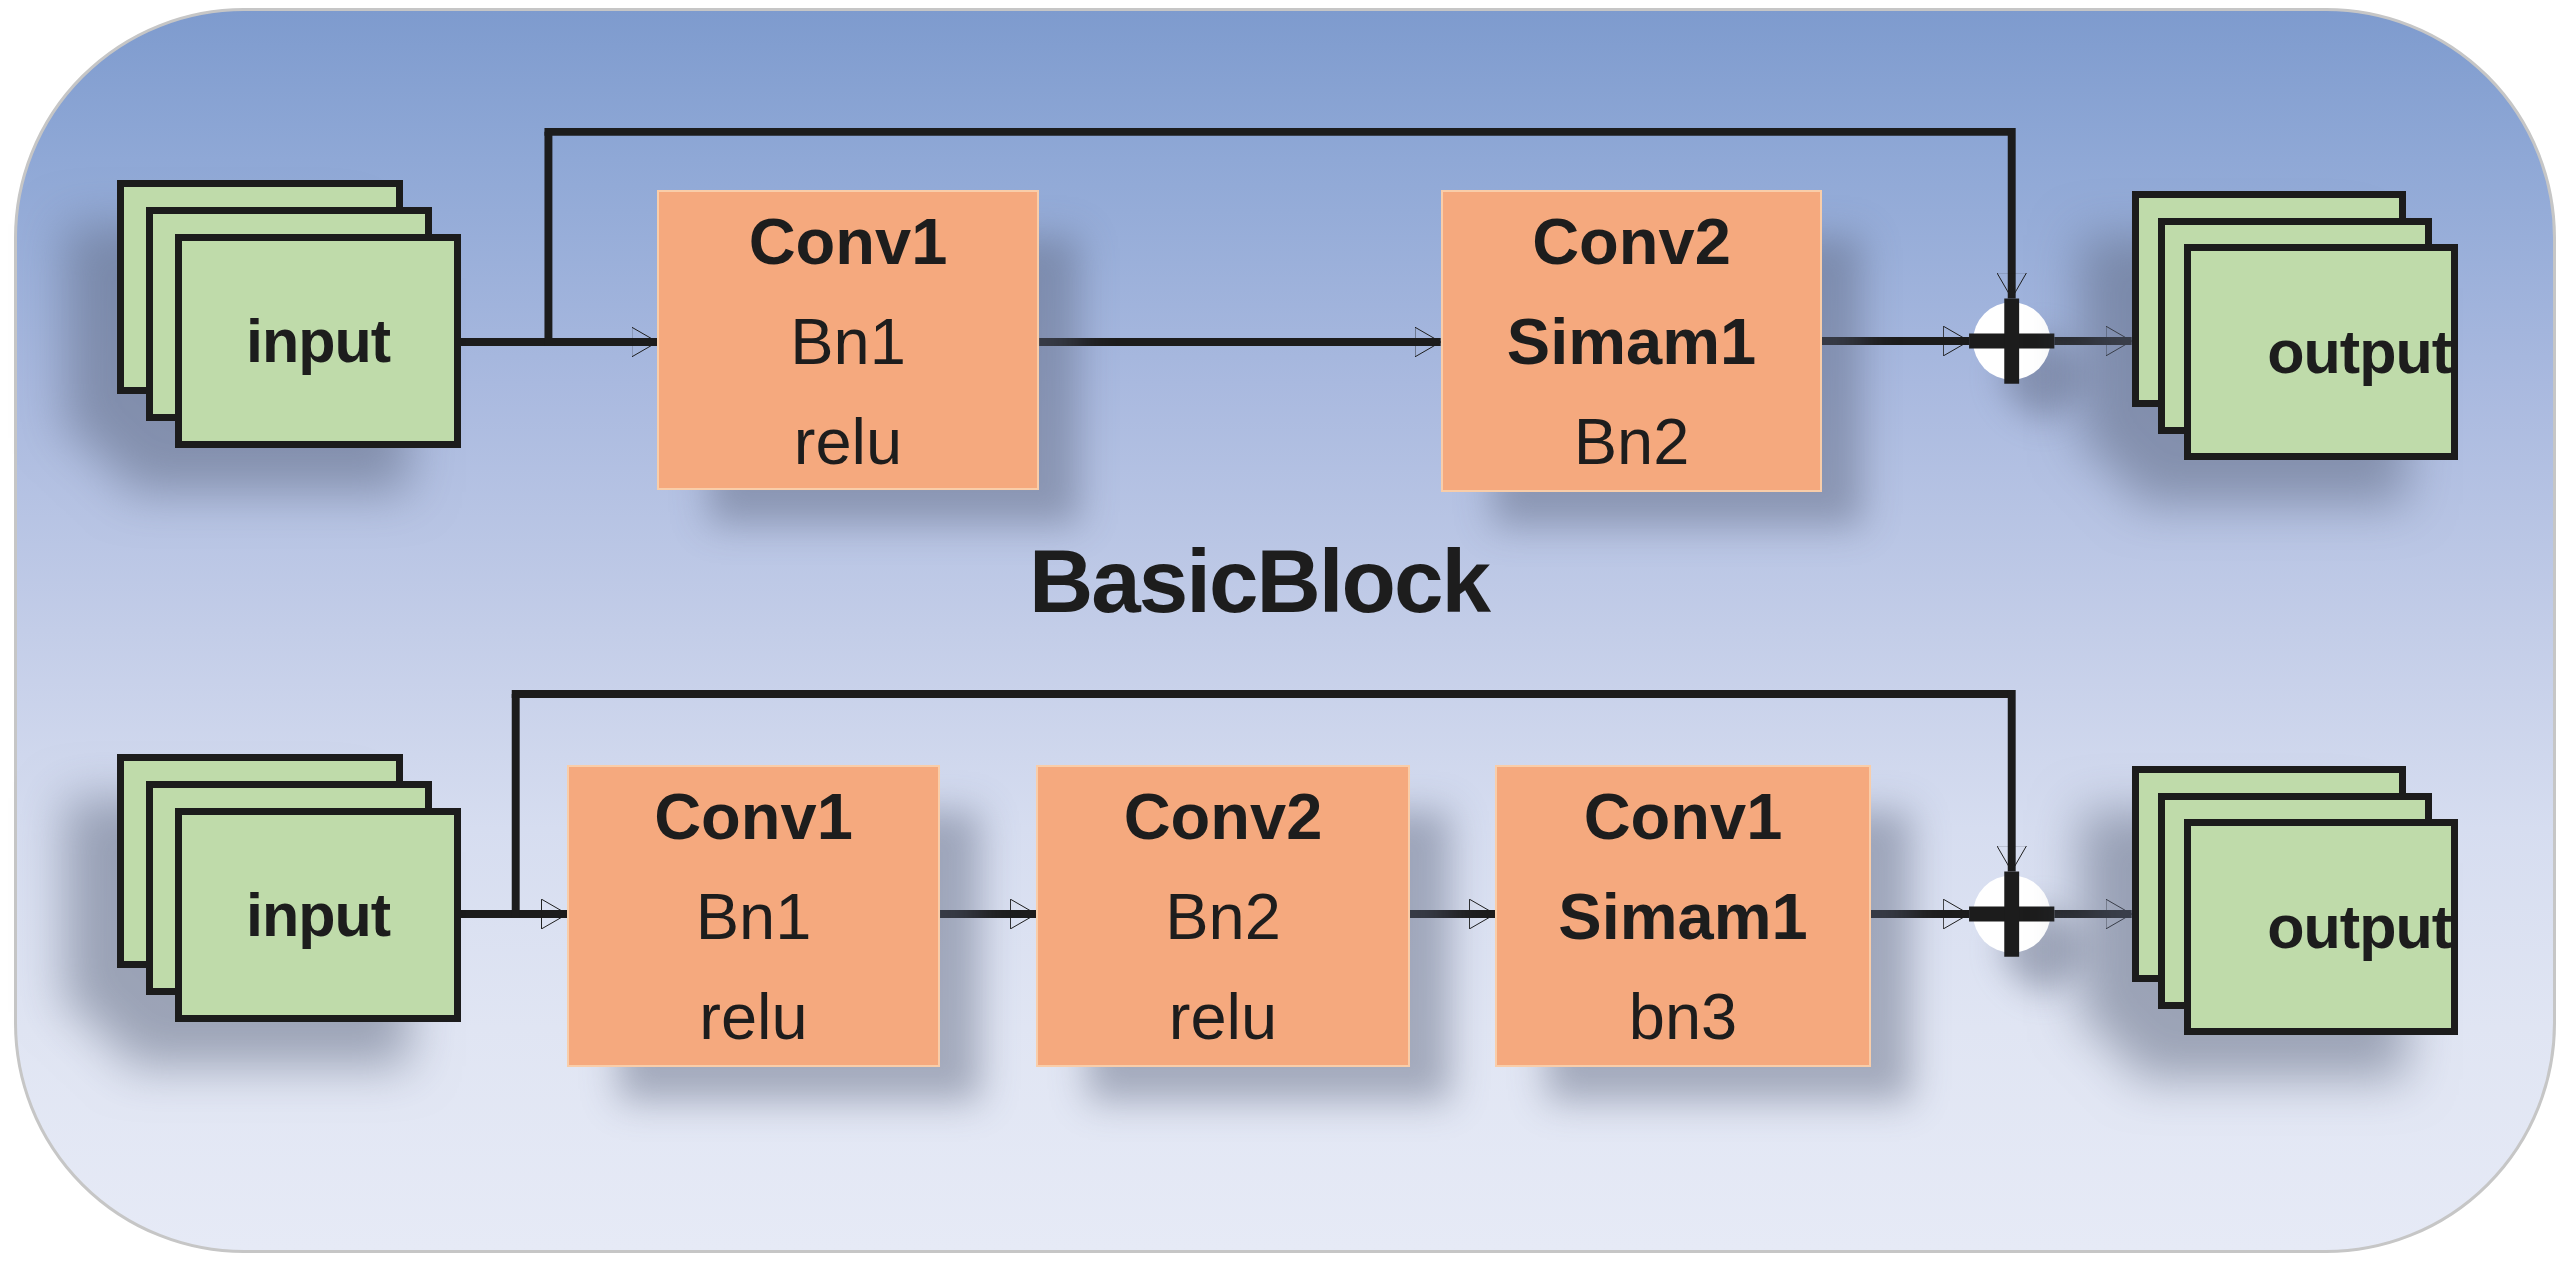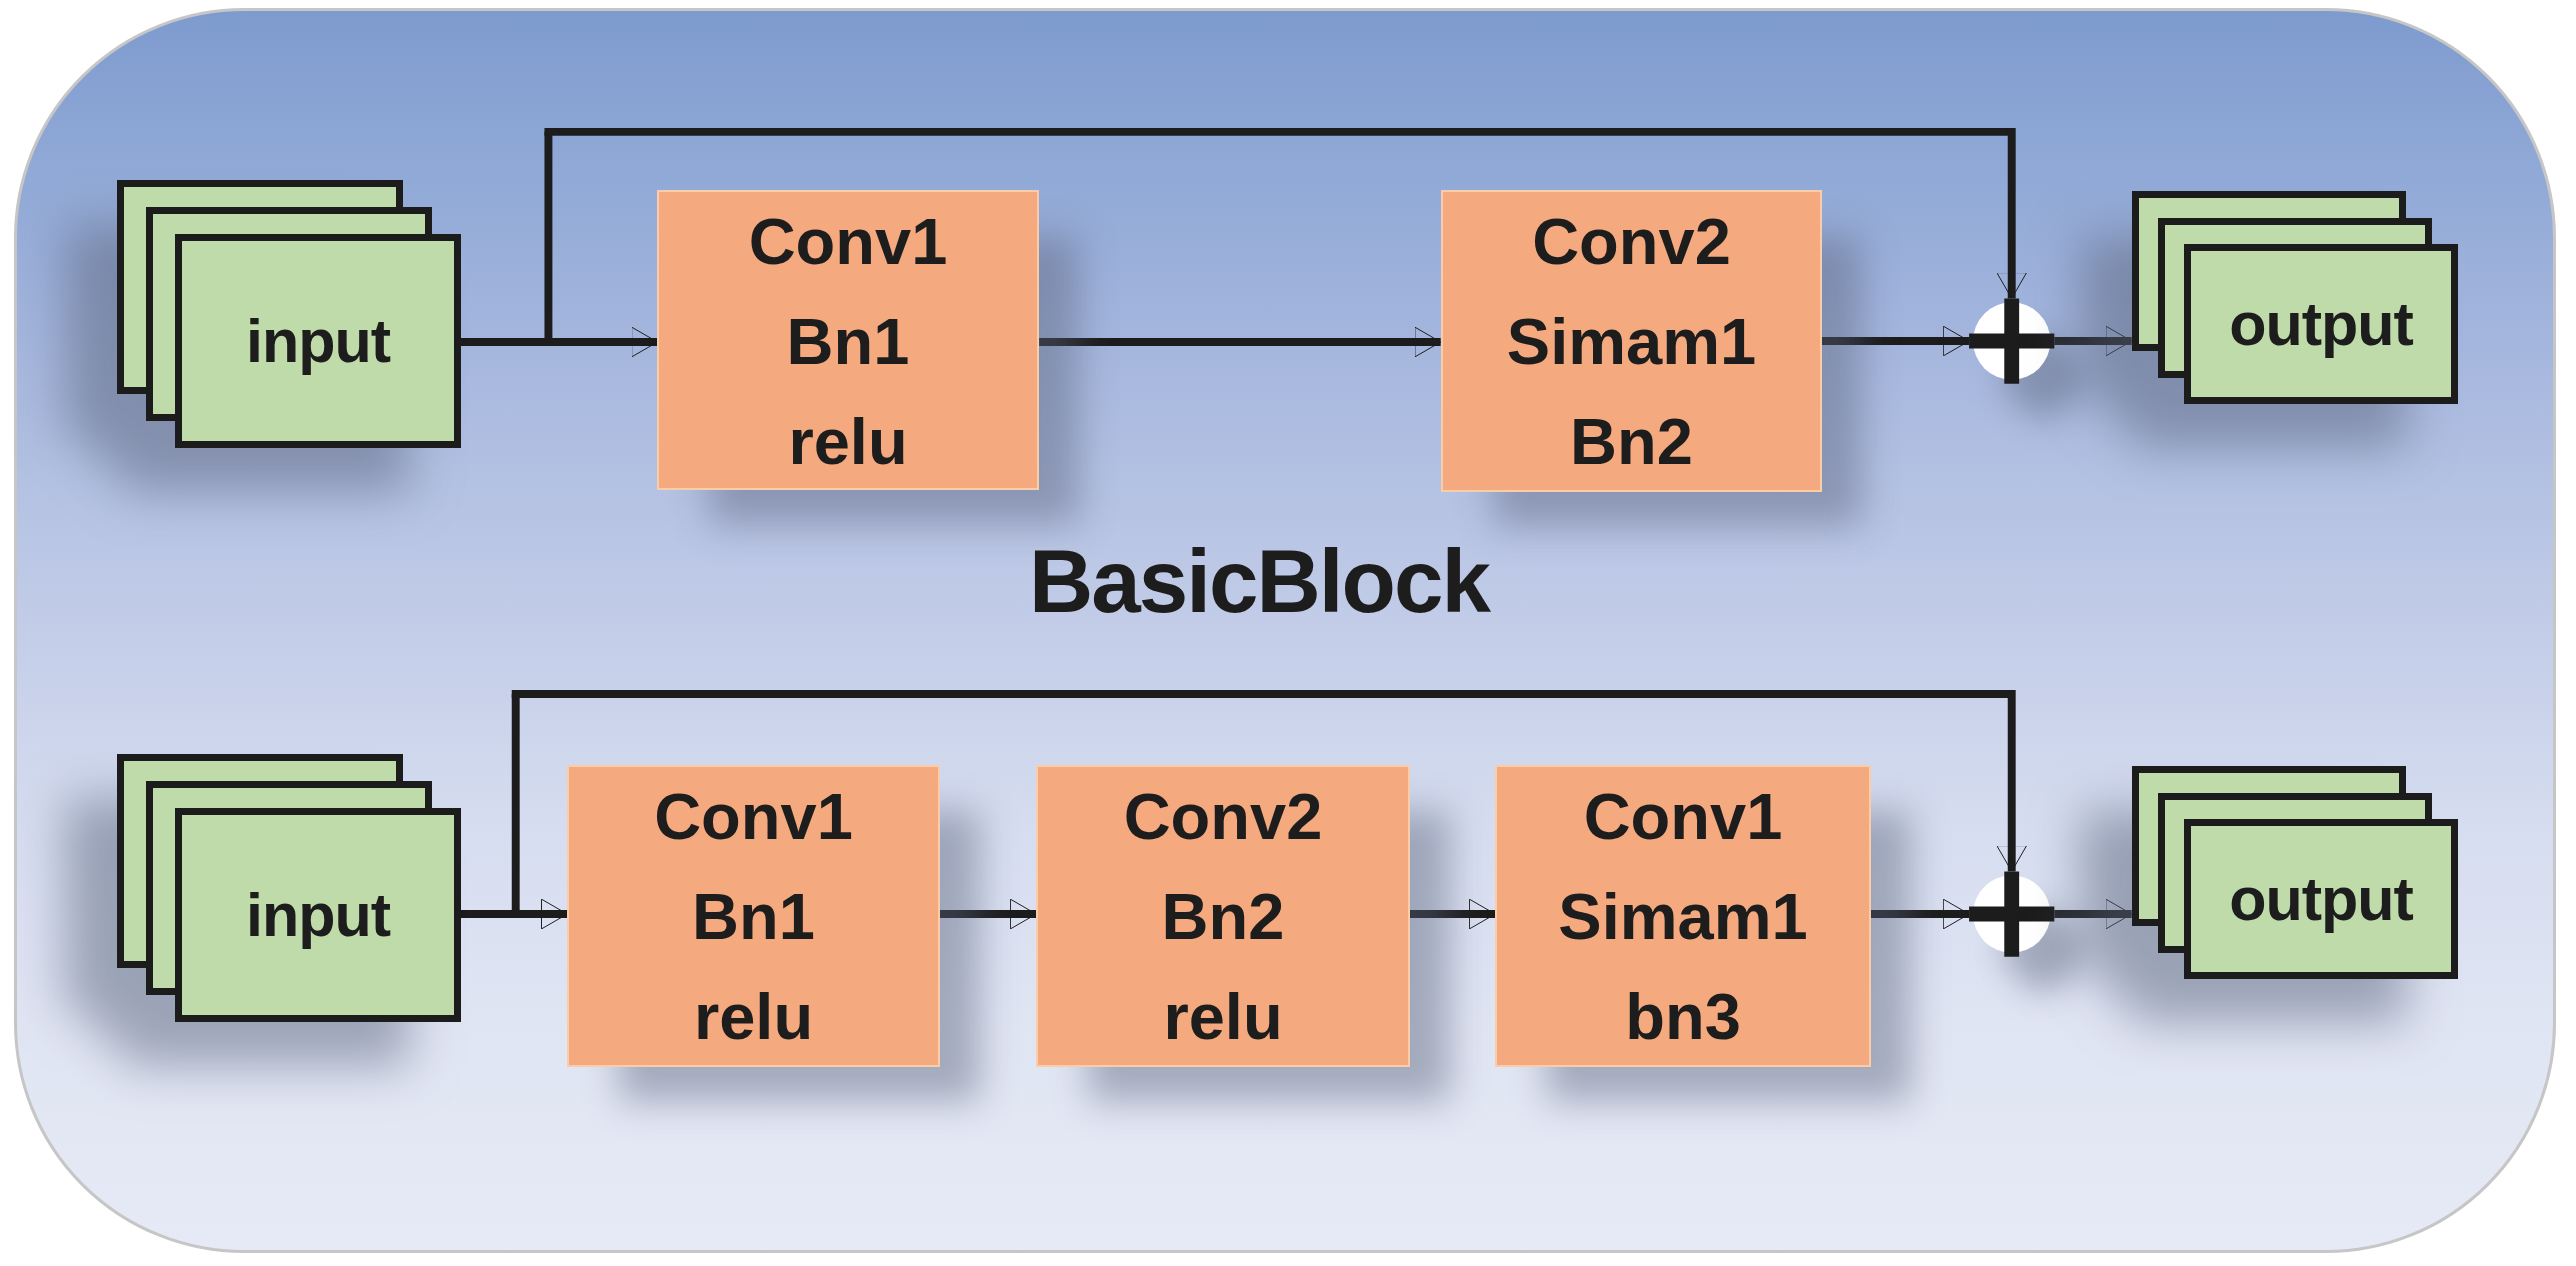--- a/index.html
+++ b/index.html
@@ -32,34 +32,34 @@
     position:absolute;background:var(--card-green,#bfdbaa);
     border:7px solid #1c1c1c;box-sizing:border-box;
     display:flex;align-items:center;justify-content:center;
   }
   .stack-in{width:343px;height:268px;}
   .stack-in .card{width:286px;height:214px;}
   .stack-in .c1{left:0;top:0;}
   .stack-in .c2{left:29px;top:27px;}
   .stack-in .c3{left:58px;top:54px;}
   .stack-out{width:325px;height:269px;}
-  .stack-out .card{width:274px;height:160px;}
+  .stack-out .card{width:274px;height:216px;justify-content:flex-end;}
   .stack-out .c1{left:0;top:0;}
   .stack-out .c2{left:26px;top:27px;}
   .stack-out .c3{left:52px;top:53px;}
   .card-label{font-size:61px;font-weight:700;letter-spacing:-1px;}
 
   
   .obox{
     position:absolute;background:var(--box-orange,#f5a97e);
     border:2px solid #f9cda9;box-sizing:border-box;
     display:flex;flex-direction:column;align-items:center;justify-content:space-between;
     box-shadow:46px 40px 34px -6px rgba(88,98,122,.45);
   }
-  .bl{font-size:65px;line-height:100px;font-weight:700;white-space:nowrap;}
+  .bl{font-size:65px;line-height:100px;font-weight:400;white-space:nowrap;}
   .bl.bold{font-weight:700;}
 
   
   .title{
     position:absolute;transform:translateX(-50%);
     font-size:89px;font-weight:700;letter-spacing:-2px;white-space:nowrap;color:#1d1d1d;
   }
 </style>
 </head>
 <body>

